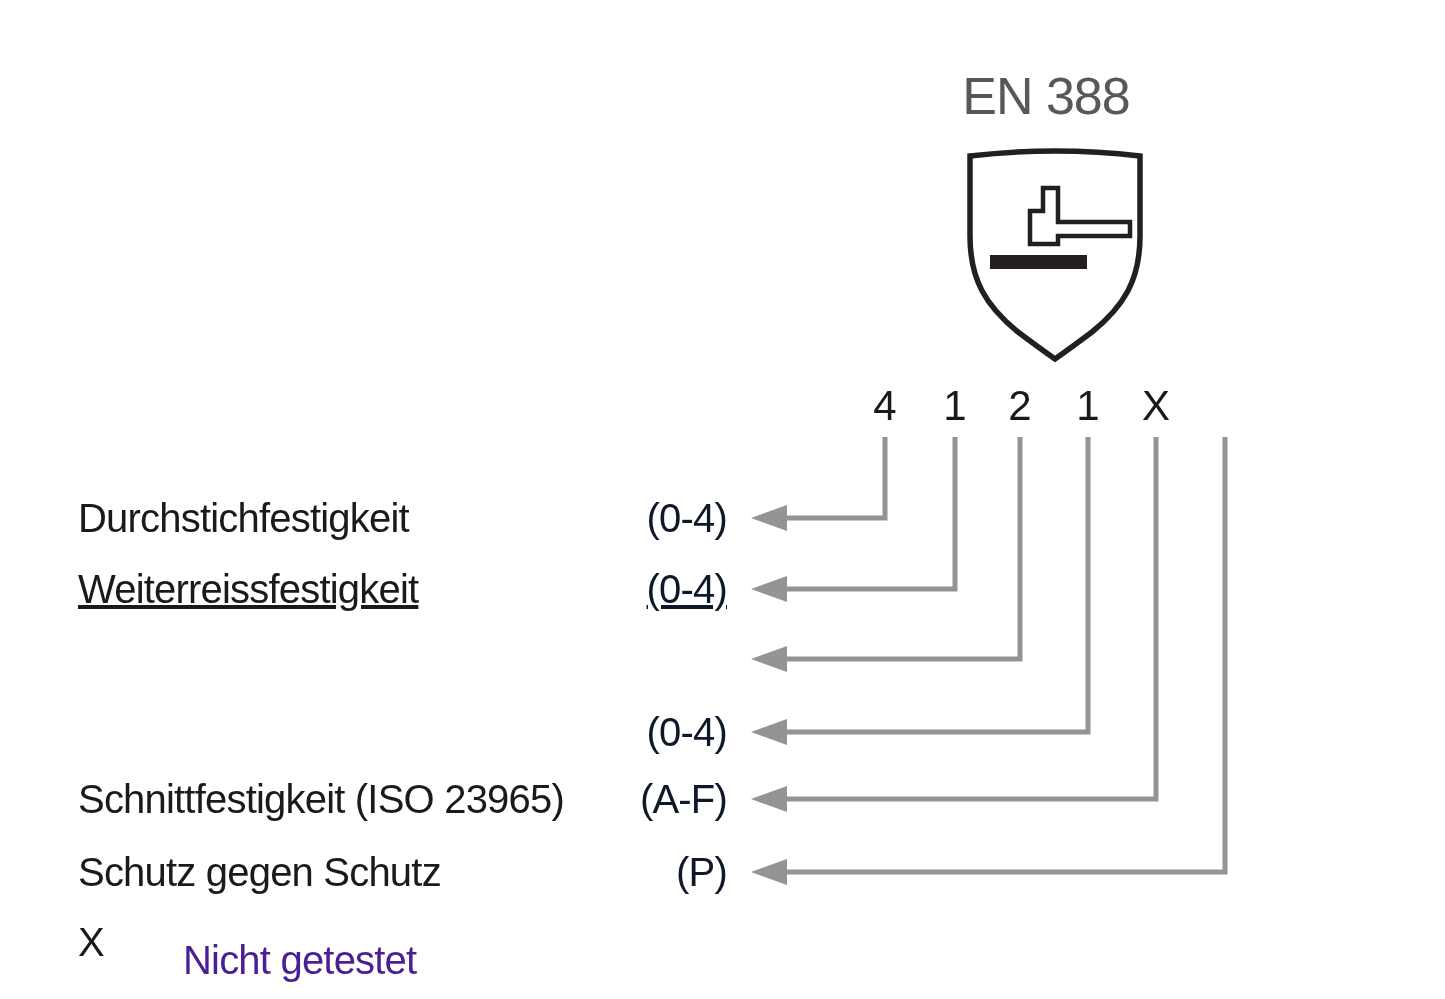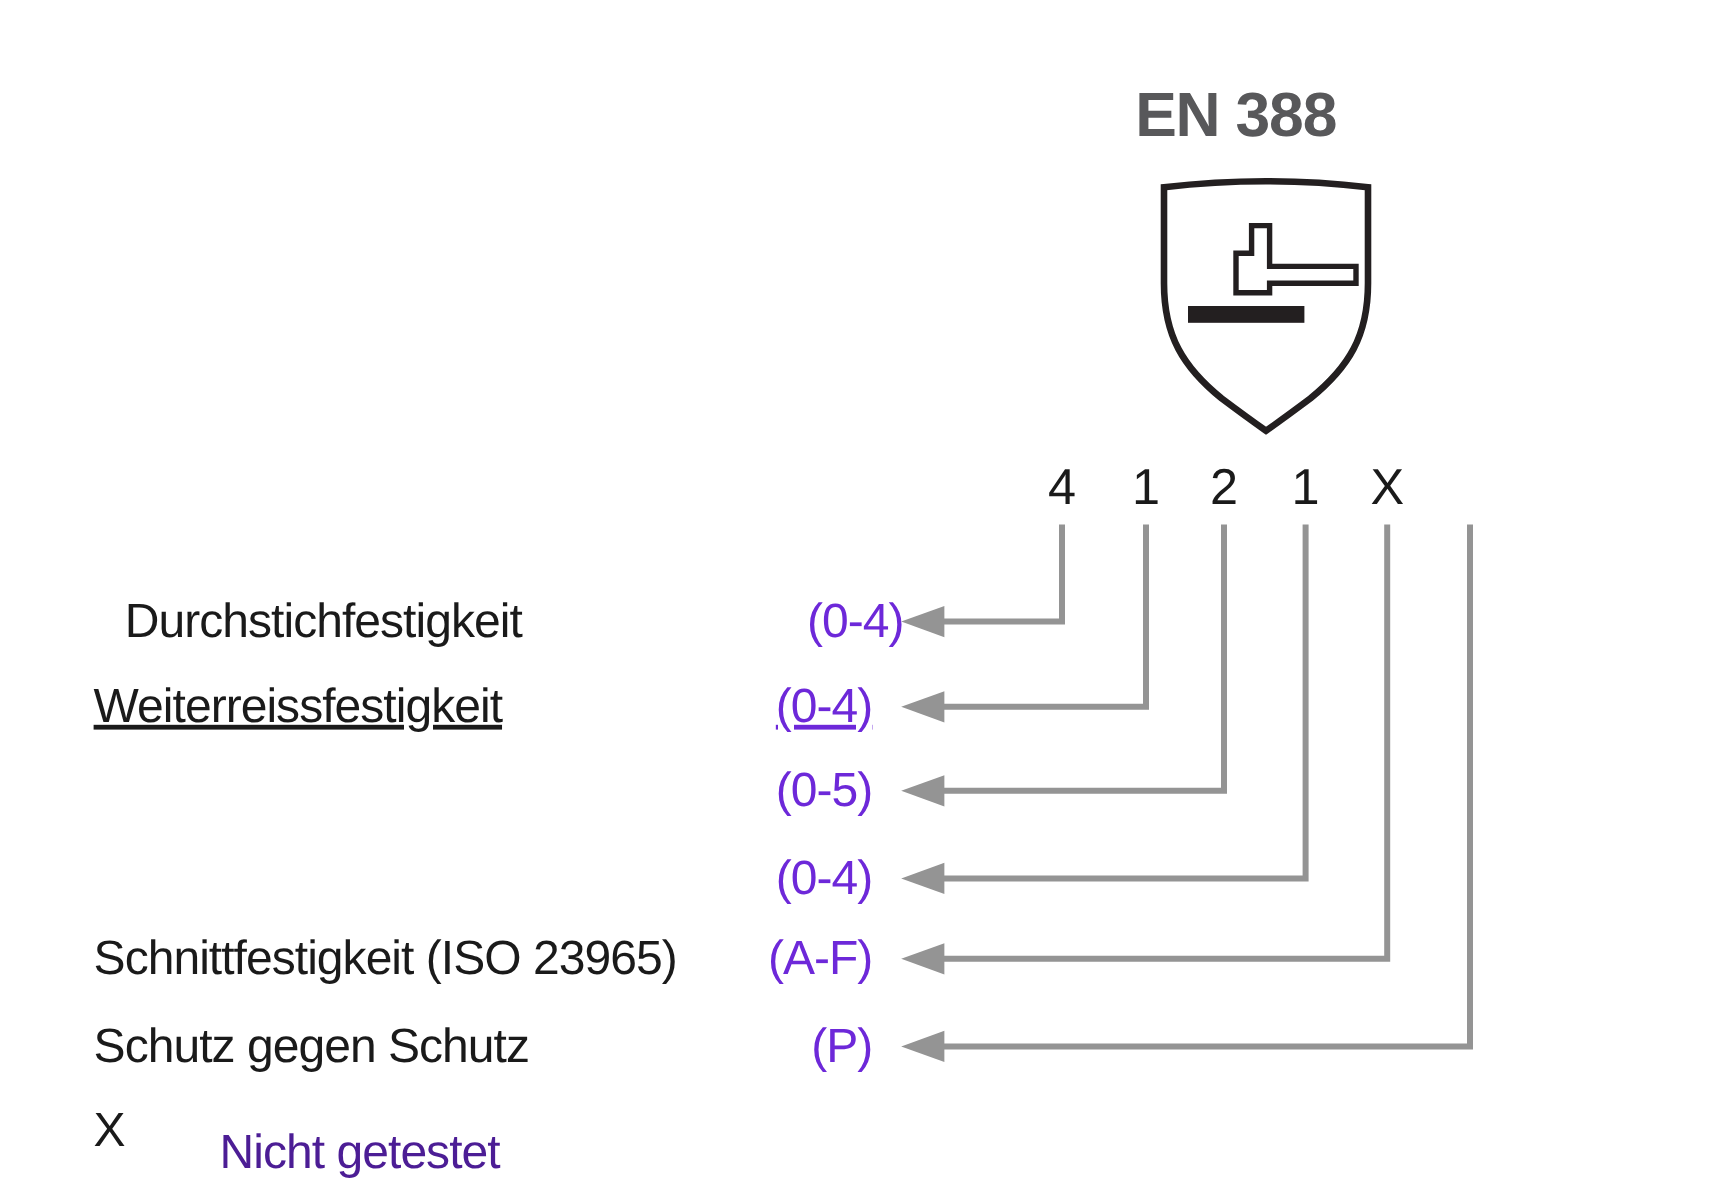--- a/index.html
+++ b/index.html
@@ -16,23 +16,23 @@
     overflow: hidden;
   }
   
   .std-title {
     position: absolute;
     left: 946px;
     top: 66px;
     width: 200px;
     height: 60px;
     line-height: 60px;
-    text-align: left;
+    text-align: center;
     font-size: 52px;
-    font-weight: 700;
+    font-weight: 400;
     letter-spacing: -1px;
     color: #58585a;
   }
   
   .shield {
     position: absolute;
     left: 966px;
     top: 144px;
     width: 178px;
     height: 220px;
@@ -74,24 +74,24 @@
   }
   .prop-range {
     position: absolute;
     left: 527px;
     width: 200px;
     height: 56px;
     line-height: 56px;
     text-align: right;
     font-size: 40px;
     letter-spacing: -0.8px;
-    color: #6d28d9;
+    color: #0f172a;
     white-space: nowrap;
   }
-  .ry0 { top: 490px; margin-left: 26px; }
+  .ry0 { top: 490px; }
   .ry1 { top: 561px; text-decoration: underline; }
   .ry2 { top: 631px; }
   .ry3 { top: 704px; }
   .ry4 { top: 771px; }
   .ry5 { top: 844px; }
   
   .legend-symbol {
     position: absolute;
     left: 78px;
     top: 914px;
@@ -157,21 +157,20 @@
       <polygon points="751,872 787,859 787,885" fill="#949494"></polygon>
     </g>
   </svg>
 
   <div class="prop-label ry0">Durchstichfestigkeit</div>
   <div class="prop-range ry0">(0-4)</div>
 
   <div class="prop-label ry1">Weiterreissfestigkeit</div>
   <div class="prop-range ry1">(0-4)</div>
 
-  <div class="prop-range ry2">(0-5)</div>
 
   <div class="prop-range ry3">(0-4)</div>
 
   <div class="prop-label ry4">Schnittfestigkeit (ISO 23965)</div>
   <div class="prop-range ry4">(A-F)</div>
 
   <div class="prop-label ry5">Schutz gegen Schutz</div>
   <div class="prop-range ry5">(P)</div>
 
   <div class="legend-symbol">X</div>

